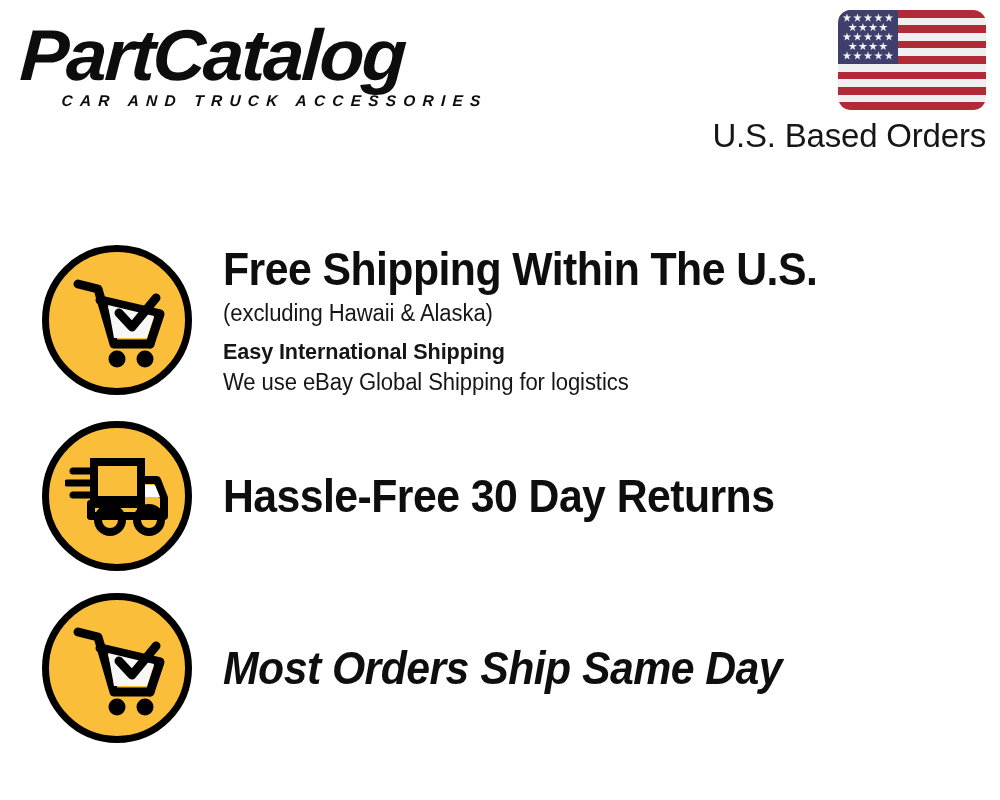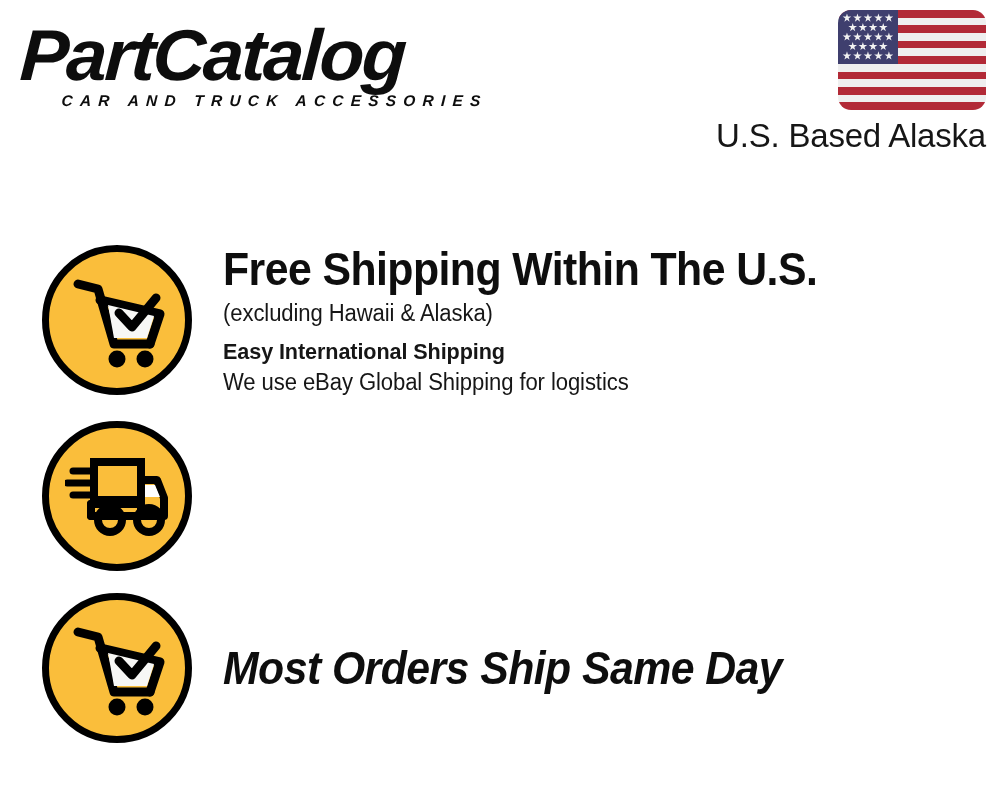--- a/index.html
+++ b/index.html
@@ -270,21 +270,21 @@
           <div class="star-row">
             <span class="star"></span>
             <span class="star"></span>
             <span class="star"></span>
             <span class="star"></span>
             <span class="star"></span>
           </div>
         </div>
       </div>
 
-      <div class="seller-text">U.S. Based Alaska</div>
+      <div class="seller-text">U.S. Based Orders</div>
     </div>
   </div>
 
   <div class="features">
 
     <div class="feature-row row-0">
       <div class="feature-icon">
         <svg width="106" height="96" viewBox="0 0 106 96" aria-hidden="true">
           <path d="M14 12 L34 17 L50 72 L86 72" fill="none" stroke="#000" stroke-width="9" stroke-linecap="round" stroke-linejoin="round"></path>
           <path d="M36 28 L96 42 L86 72" fill="none" stroke="#000" stroke-width="9" stroke-linecap="round" stroke-linejoin="round"></path>
@@ -310,20 +310,23 @@
           <path d="M80 31 L90 31 L95 43 L80 43 Z" fill="#FFFFFF"></path>
           <path d="M26 50 L76 50 L76 62 L26 62 Z" fill="none" stroke="#000" stroke-width="8" stroke-linejoin="round"></path>
           <path d="M26 62 L26 50" stroke="#000" stroke-width="8" stroke-linecap="round"></path>
           <line x1="8" y1="17" x2="27" y2="17" stroke="#000" stroke-width="7" stroke-linecap="round"></line>
           <line x1="2" y1="29" x2="27" y2="29" stroke="#000" stroke-width="7" stroke-linecap="round"></line>
           <line x1="8" y1="41" x2="27" y2="41" stroke="#000" stroke-width="7" stroke-linecap="round"></line>
           <circle cx="45" cy="66" r="12" fill="none" stroke="#000" stroke-width="8"></circle>
           <circle cx="84" cy="66" r="12" fill="none" stroke="#000" stroke-width="8"></circle>
         </svg>
       </div>
+      <div class="feature-text">
+        <div class="feature-title">Hassle-Free 30 Day Returns</div>
+      </div>
     </div>
 
     <div class="feature-row row-2">
       <div class="feature-icon">
         <svg width="106" height="96" viewBox="0 0 106 96" aria-hidden="true">
           <path d="M14 12 L34 17 L50 72 L86 72" fill="none" stroke="#000" stroke-width="9" stroke-linecap="round" stroke-linejoin="round"></path>
           <path d="M36 28 L96 42 L86 72" fill="none" stroke="#000" stroke-width="9" stroke-linecap="round" stroke-linejoin="round"></path>
           <path d="M44 33 L90 44 L83 66 L50 66 Z" fill="#F7F7F5"></path>
           <path d="M55 41 L68 55 L92 26" fill="none" stroke="#000" stroke-width="9" stroke-linecap="round" stroke-linejoin="round"></path>
           <circle cx="53" cy="87" r="8.5" fill="#000"></circle>

